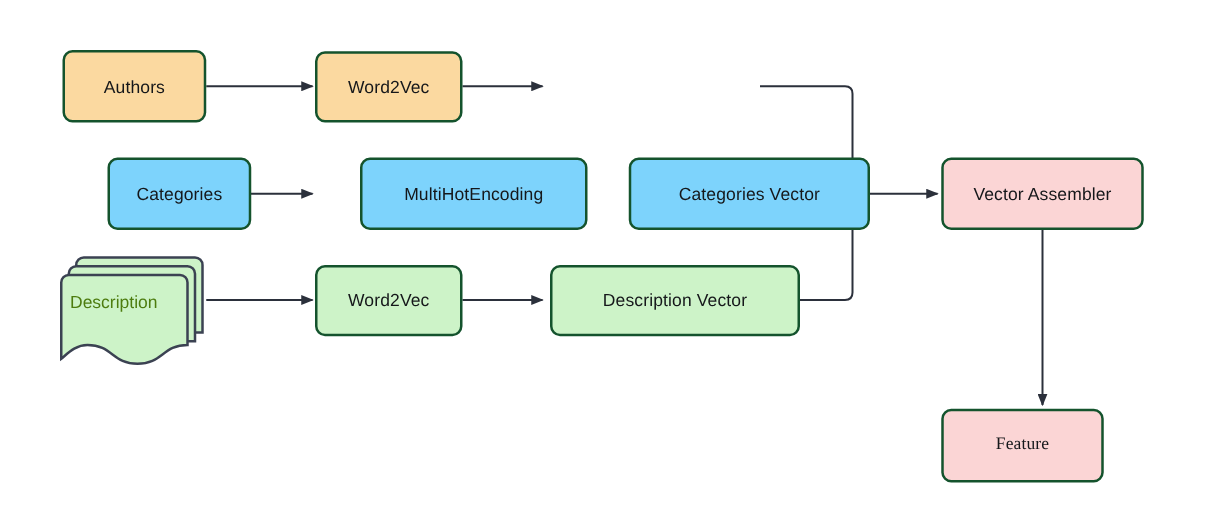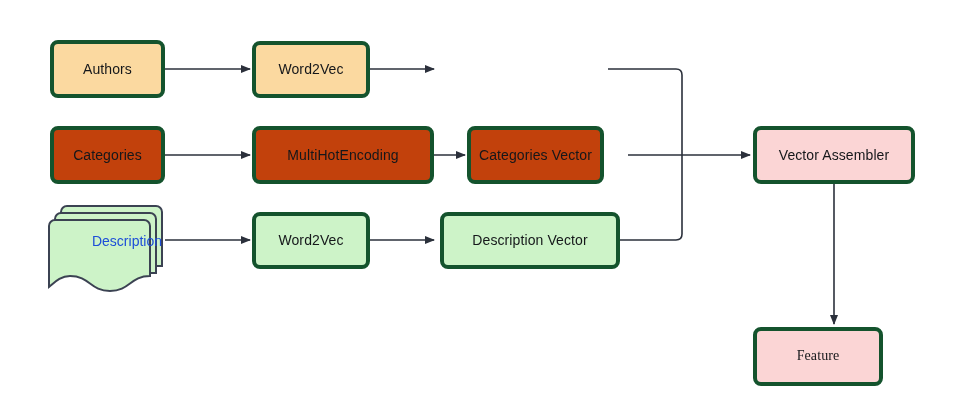--- a/index.html
+++ b/index.html
@@ -19,59 +19,59 @@
     position: absolute;
     left: 0;
     top: 0;
     width: 964px;
     height: 416px;
     pointer-events: none;
   }
   .node {
     position: absolute;
     box-sizing: border-box;
-    border: 4px solid #14532d;
+    border: 2px solid #14532d;
     border-radius: 8px;
     display: flex;
     align-items: center;
     justify-content: center;
     color: #15171a;
     font-size: 14px;
     line-height: 1.2;
     letter-spacing: 0.1px;
     white-space: nowrap;
   }
   .node-label {
     pointer-events: none;
   }
   .fill-orange { background: #fbd9a0; }
-  .fill-purple { background: #c2410c; }
+  .fill-purple { background: #7dd3fc; margin-left: 36px; }
   .fill-green  { background: #cdf3c8; }
   .fill-pink   { background: #fbd5d5; text-align: center; }
 
   
   .docstack {
     position: absolute;
     width: 120px;
     height: 90px;
   }
   .docstack svg {
     position: absolute;
     left: 0;
     top: 0;
     overflow: visible;
   }
   .docstack .doc-label {
     position: absolute;
     left: 10px;
     top: 30px;
     width: 106px;
-    text-align: right;
+    text-align: left;
     font-size: 14px;
-    color: #1d4ed8;
+    color: #4d7c0f;
     font-family: "Liberation Sans", sans-serif;
     white-space: nowrap;
   }
 </style>
 </head>
 <body>
 
 <div id="canvas">
 
   <svg id="edges" width="964" height="416" viewBox="0 0 964 416" xmlns="http://www.w3.org/2000/svg">
@@ -107,40 +107,40 @@
 
 
   <div class="node fill-purple" style="left:50px; top:126px; width:115px; height:58px;">
     <span class="node-label">Categories</span>
   </div>
 
   <div class="node fill-purple" style="left:252px; top:126px; width:182px; height:58px;">
     <span class="node-label">MultiHotEncoding</span>
   </div>
 
-  <div class="node fill-purple" style="left:467px; top:126px; width:137px; height:58px;text-align:center;">
+  <div class="node fill-purple" style="left:467px; top:126px; width:193px; height:58px;text-align:center;">
     <span class="node-label">Categories Vector</span>
   </div>
 
   <div class="docstack" style="left:46px; top:203px;">
     <svg width="128" height="92" viewBox="0 0 128 92" xmlns="http://www.w3.org/2000/svg">
       <path d="M15,9 a6,6 0 0 1 6,-6 H110 a6,6 0 0 1 6,6 V63 H15 Z" fill="#cdf3c8" stroke="#3b4252" stroke-width="2"></path>
       <path d="M9,16 a6,6 0 0 1 6,-6 H104 a6,6 0 0 1 6,6 V70 H9 Z" fill="#cdf3c8" stroke="#3b4252" stroke-width="2"></path>
       <path d="M3,23 a6,6 0 0 1 6,-6 H98 a6,6 0 0 1 6,6 V73
                C84,73 84,88 64,88 C44,88 44,73 24,73
                C14,73 8,80 3,84 Z" fill="#cdf3c8" stroke="#3b4252" stroke-width="2"></path>
     </svg>
     <div class="doc-label">Description</div>
   </div>
 
   <div class="node fill-green" style="left:252px; top:212px; width:118px; height:57px;">
     <span class="node-label">Word2Vec</span>
   </div>
 
-  <div class="node fill-green" style="left:440px; top:212px; width:180px; height:57px;">
+  <div class="node fill-green" style="left:440px; top:212px; width:200px; height:57px;">
     <span class="node-label">Description Vector</span>
   </div>
 
   <div class="node fill-pink" style="left:753px; top:126px; width:162px; height:58px;">
     <span class="node-label">Vector Assembler</span>
   </div>
 
   <div class="node fill-pink" style="left:753px; top:327px; width:130px; height:59px;font-family:Liberation Serif, serif;">
     <span class="node-label">Feature</span>
   </div>

